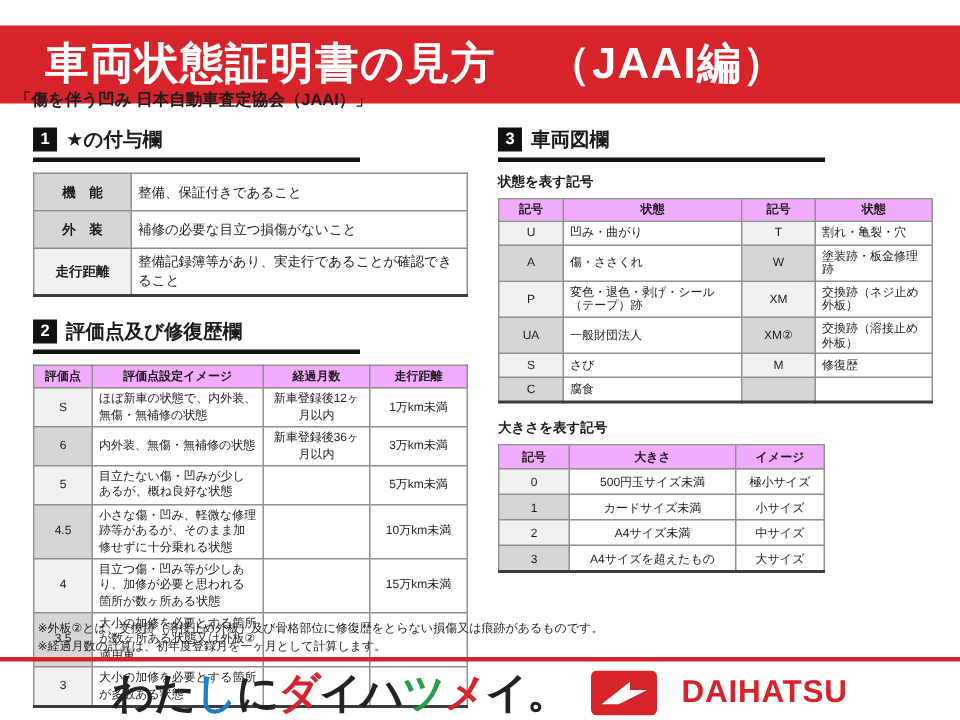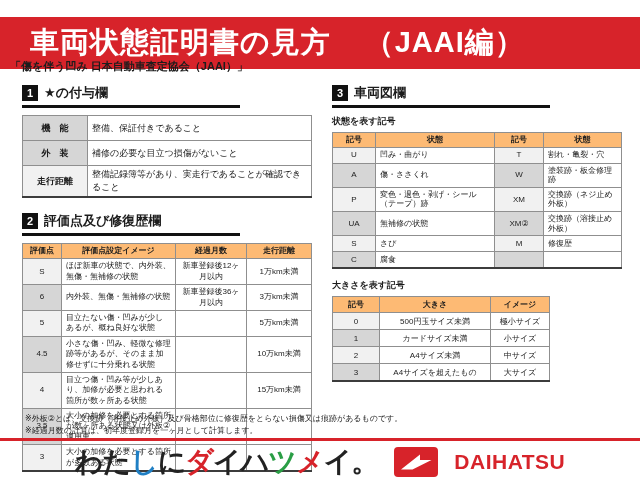--- a/index.html
+++ b/index.html
@@ -31,21 +31,21 @@
   .sec-head .num{
     background:#111;color:#fff;width:16px;height:16px;display:inline-flex;
     align-items:center;justify-content:center;font-size:11px;font-weight:bold;flex:0 0 auto;
   }
   .sec-head .sec-title{font-size:13px;font-weight:bold;white-space:nowrap;}
   .sec-gap{margin-top:14px;}
   
   table{border-collapse:collapse;width:100%;table-layout:fixed;}
   .t{border:1.5px solid #3c3c3c;border-bottom-width:2px;}
   .t th,.t td{border:1px solid #8f8f8f;padding:2px 4px;vertical-align:middle;}
-  .t th{background:#fdba74;font-weight:bold;text-align:center;}
+  .t th{background:#f0abfc;font-weight:bold;text-align:center;}
   .t td.key{background:#f1f1f1;text-align:center;}
   .t tr.shade td.key{background:#d6d6d6;margin-left:32px;}
   .t td.blank{background:#fff;}
   .t td.desc{text-align:left;}
   .t td.cen{text-align:center;}
   .t1 td{font-size:9px;height:20px;}
   .t1 td.key{width:56px;font-weight:bold;}
   .t2 th,.t2 td{font-size:8px;line-height:1.3;}
   .t2 td{height:12px;}
   .t2 .c-score{width:30px;}
@@ -204,21 +204,21 @@
           <td class="desc">塗装跡・板金修理跡</td>
         </tr>
         <tr>
           <td class="key c1">P</td>
           <td class="desc c2">変色・退色・剥げ・シール（テープ）跡</td>
           <td class="key c3">XM</td>
           <td class="desc">交換跡（ネジ止め外板）</td>
         </tr>
         <tr class="shade">
           <td class="key c1">UA</td>
-          <td class="desc c2">無補修の状態</td>
+          <td class="desc c2">一般財団法人</td>
           <td class="key c3">XM②</td>
           <td class="desc">交換跡（溶接止め外板）</td>
         </tr>
         <tr>
           <td class="key c1">S</td>
           <td class="desc c2">さび</td>
           <td class="key c3">M</td>
           <td class="desc">修復歴</td>
         </tr>
         <tr class="shade">

